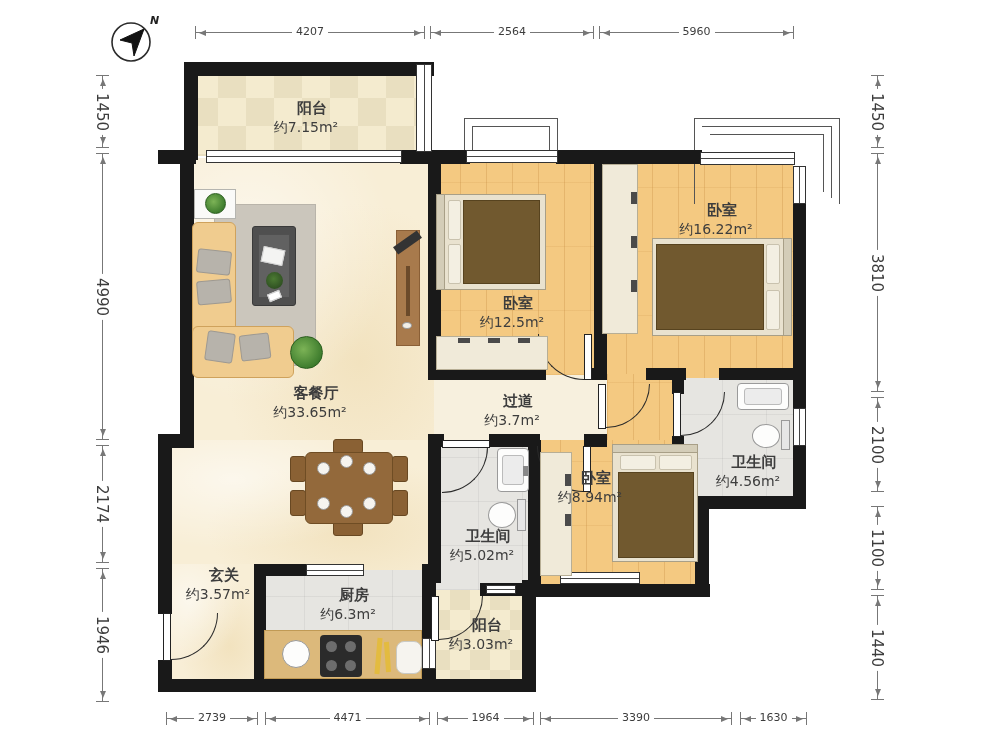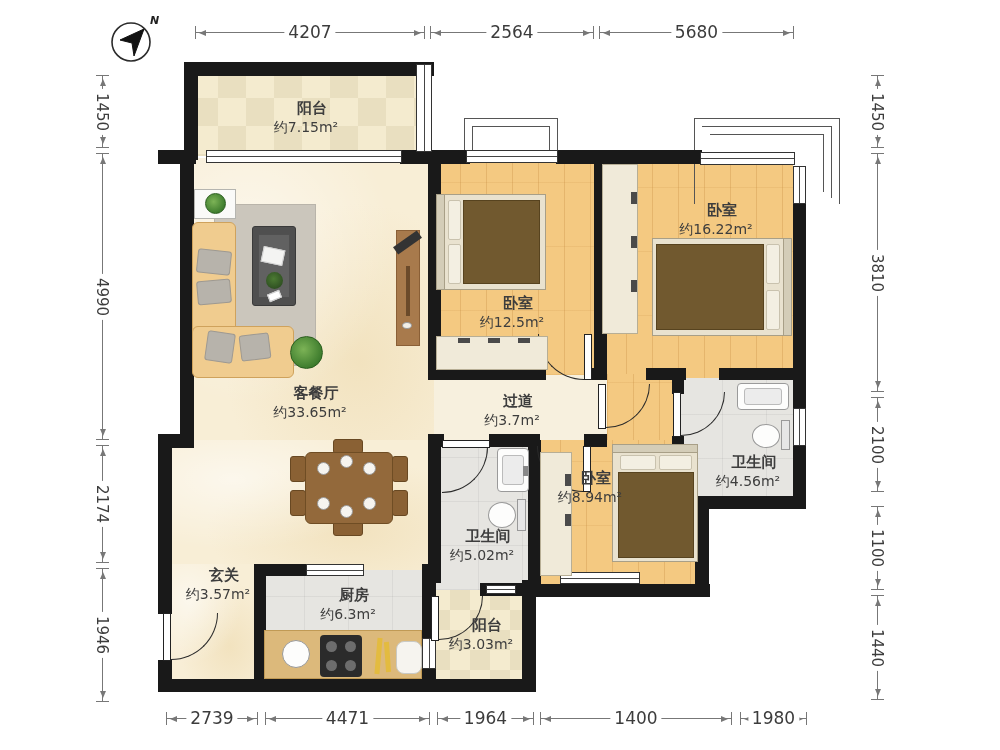--- a/index.html
+++ b/index.html
@@ -43,21 +43,21 @@
   .rlabel .ar{font-size:14px;font-weight:500;margin-top:1px;}
   
   .dimh,.dimv{position:absolute;z-index:8;color:#3c3c3c;}
   .dimh{height:16px;}
   .dimh i.ln{position:absolute;left:0;right:0;top:8px;height:0;border-top:1px solid #777;}
   .dimh i.tk{position:absolute;top:2px;width:1px;height:13px;background:#777;}
   .dimh i.tk.l{left:0}.dimh i.tk.r{right:0}
   .dimh b.ah{position:absolute;top:5.5px;width:0;height:0;border:3px solid transparent;}
   .dimh b.ah.l{left:1px;border-right:7px solid #777;}
   .dimh b.ah.r{right:1px;border-left:7px solid #777;}
-  .dimh span{position:absolute;left:50%;top:8px;transform:translate(-50%,-52%);background:#fff;padding:0 4px;font-size:17px;white-space:nowrap;}
+  .dimh span{position:absolute;left:50%;top:8px;transform:translate(-50%,-52%);background:#fff;padding:0 4px;font-size:11px;white-space:nowrap;}
   .dimv{width:16px;}
   .dimv i.ln{position:absolute;top:0;bottom:0;left:8px;width:0;border-left:1px solid #777;}
   .dimv i.tk{position:absolute;left:2px;height:1px;width:13px;background:#777;}
   .dimv i.tk.l{top:0}.dimv i.tk.r{bottom:0}
   .dimv b.ah{position:absolute;left:5.5px;width:0;height:0;border:3px solid transparent;}
   .dimv b.ah.l{top:1px;border-bottom:7px solid #777;}
   .dimv b.ah.r{bottom:1px;border-top:7px solid #777;}
   .dimv span{position:absolute;left:8px;top:50%;transform:translate(-50%,-50%) rotate(90deg);background:#fff;padding:0 4px;font-size:15px;white-space:nowrap;}
   .plant{border-radius:50%;background:radial-gradient(circle at 40% 40%,#7cb356,#3f7d2e 70%,#2a5e1e);border:1px solid #2a5e1e;}
 </style>
@@ -305,21 +305,21 @@
         <b class="ah l"></b>
         <b class="ah r"></b>
         <span>2564</span>
       </div>
     <div class="dimh" style="left:599px;top:24px;width:195px;">
         <i class="ln"></i>
         <i class="tk l"></i>
         <i class="tk r"></i>
         <b class="ah l"></b>
         <b class="ah r"></b>
-        <span>5680</span>
+        <span>5960</span>
       </div>
 
     <div class="dimh" style="left:166px;top:710px;width:92px;">
         <i class="ln"></i>
         <i class="tk l"></i>
         <i class="tk r"></i>
         <b class="ah l"></b>
         <b class="ah r"></b>
         <span>2739</span>
       </div>
@@ -338,29 +338,29 @@
         <b class="ah l"></b>
         <b class="ah r"></b>
         <span>1964</span>
       </div>
     <div class="dimh" style="left:540px;top:710px;width:192px;">
         <i class="ln"></i>
         <i class="tk l"></i>
         <i class="tk r"></i>
         <b class="ah l"></b>
         <b class="ah r"></b>
-        <span>1400</span>
+        <span>3390</span>
       </div>
     <div class="dimh" style="left:740px;top:710px;width:67px;">
         <i class="ln"></i>
         <i class="tk l"></i>
         <i class="tk r"></i>
         <b class="ah l"></b>
         <b class="ah r"></b>
-        <span>1980</span>
+        <span>1630</span>
       </div>
 
     <div class="dimv" style="left:94px;top:75px;height:73px;">
         <i class="ln"></i>
         <i class="tk l"></i>
         <i class="tk r"></i>
         <b class="ah l"></b>
         <b class="ah r"></b>
         <span>1450</span>
       </div>

